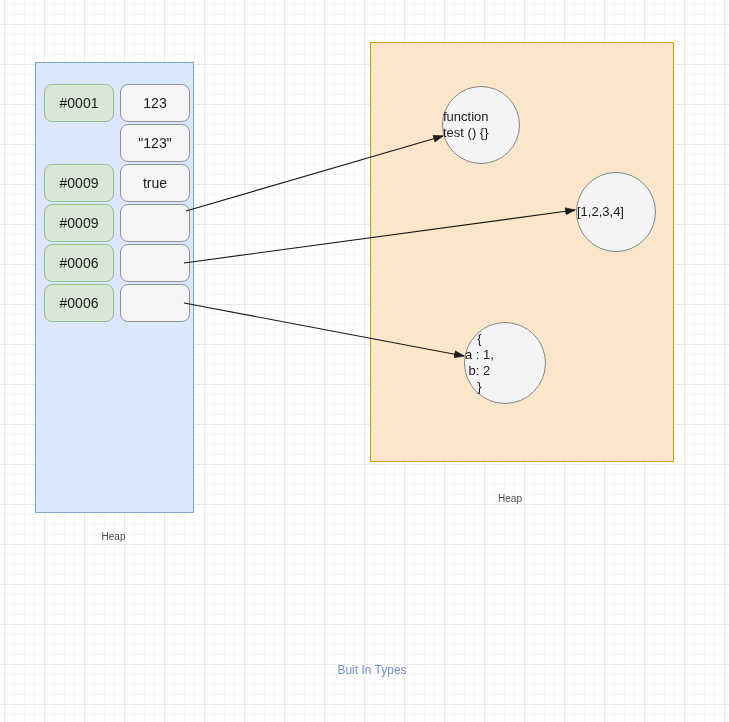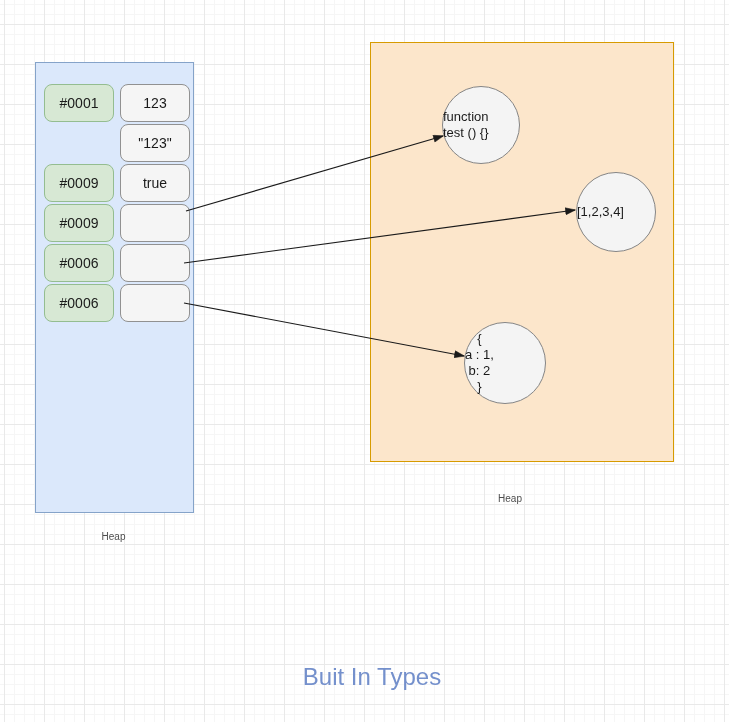--- a/index.html
+++ b/index.html
@@ -100,21 +100,21 @@
     color: var(--label_text);
     z-index: 2;
   }
   .stack-label { left: 35px;  top: 531px; width: 157px; }
   .heap-label  { left: 370px; top: 493px; width: 280px; }
   .diagram-title {
     position: absolute;
     left: 15px; top: 663px;
     width: 714px;
     text-align: center;
-    font-size: 24px;
+    font-size: 12px;
     color: var(--title_text);
     z-index: 2;
   }
 </style>
 </head>
 <body>
 
 <div class="canvas">
 
   <div class="stack-rect">

